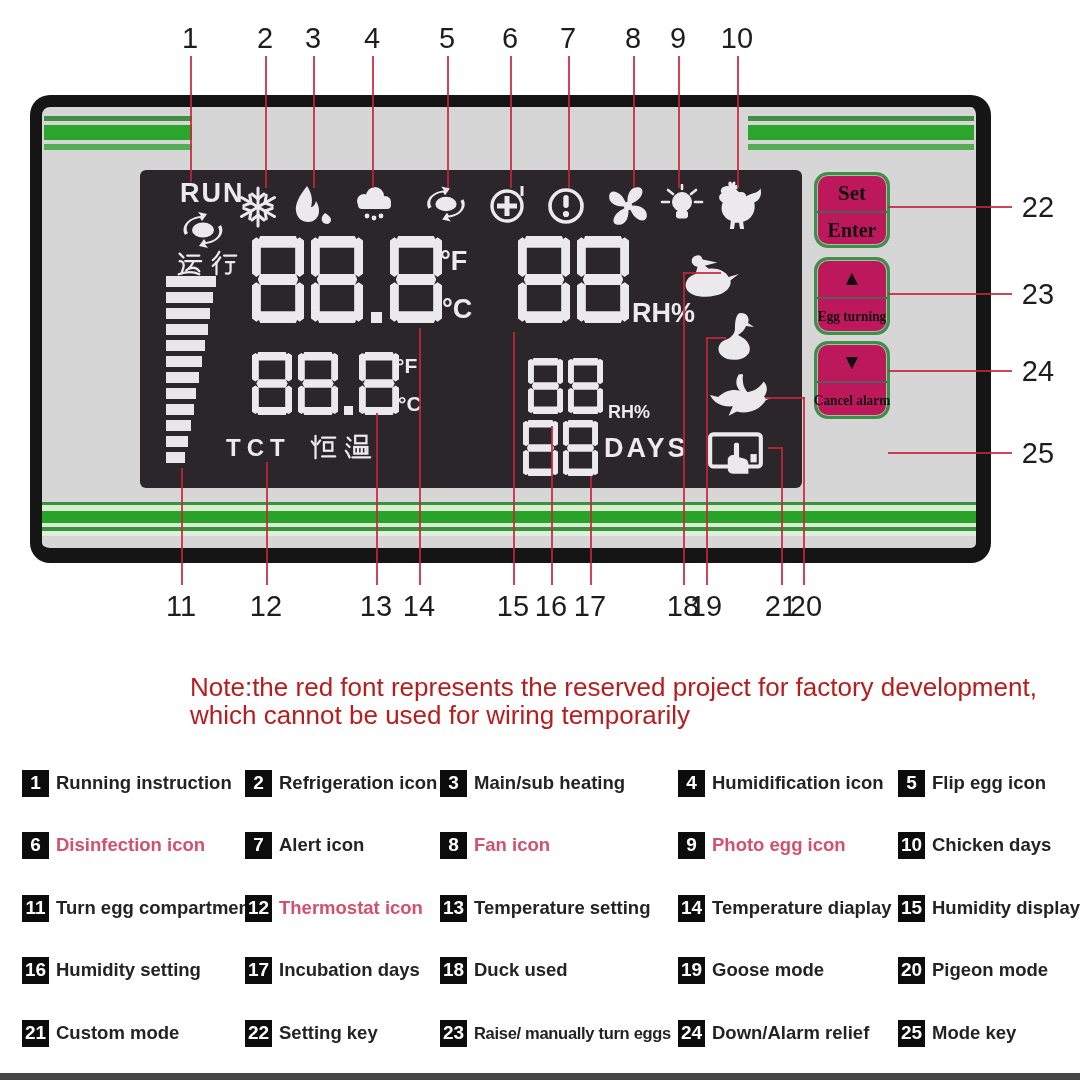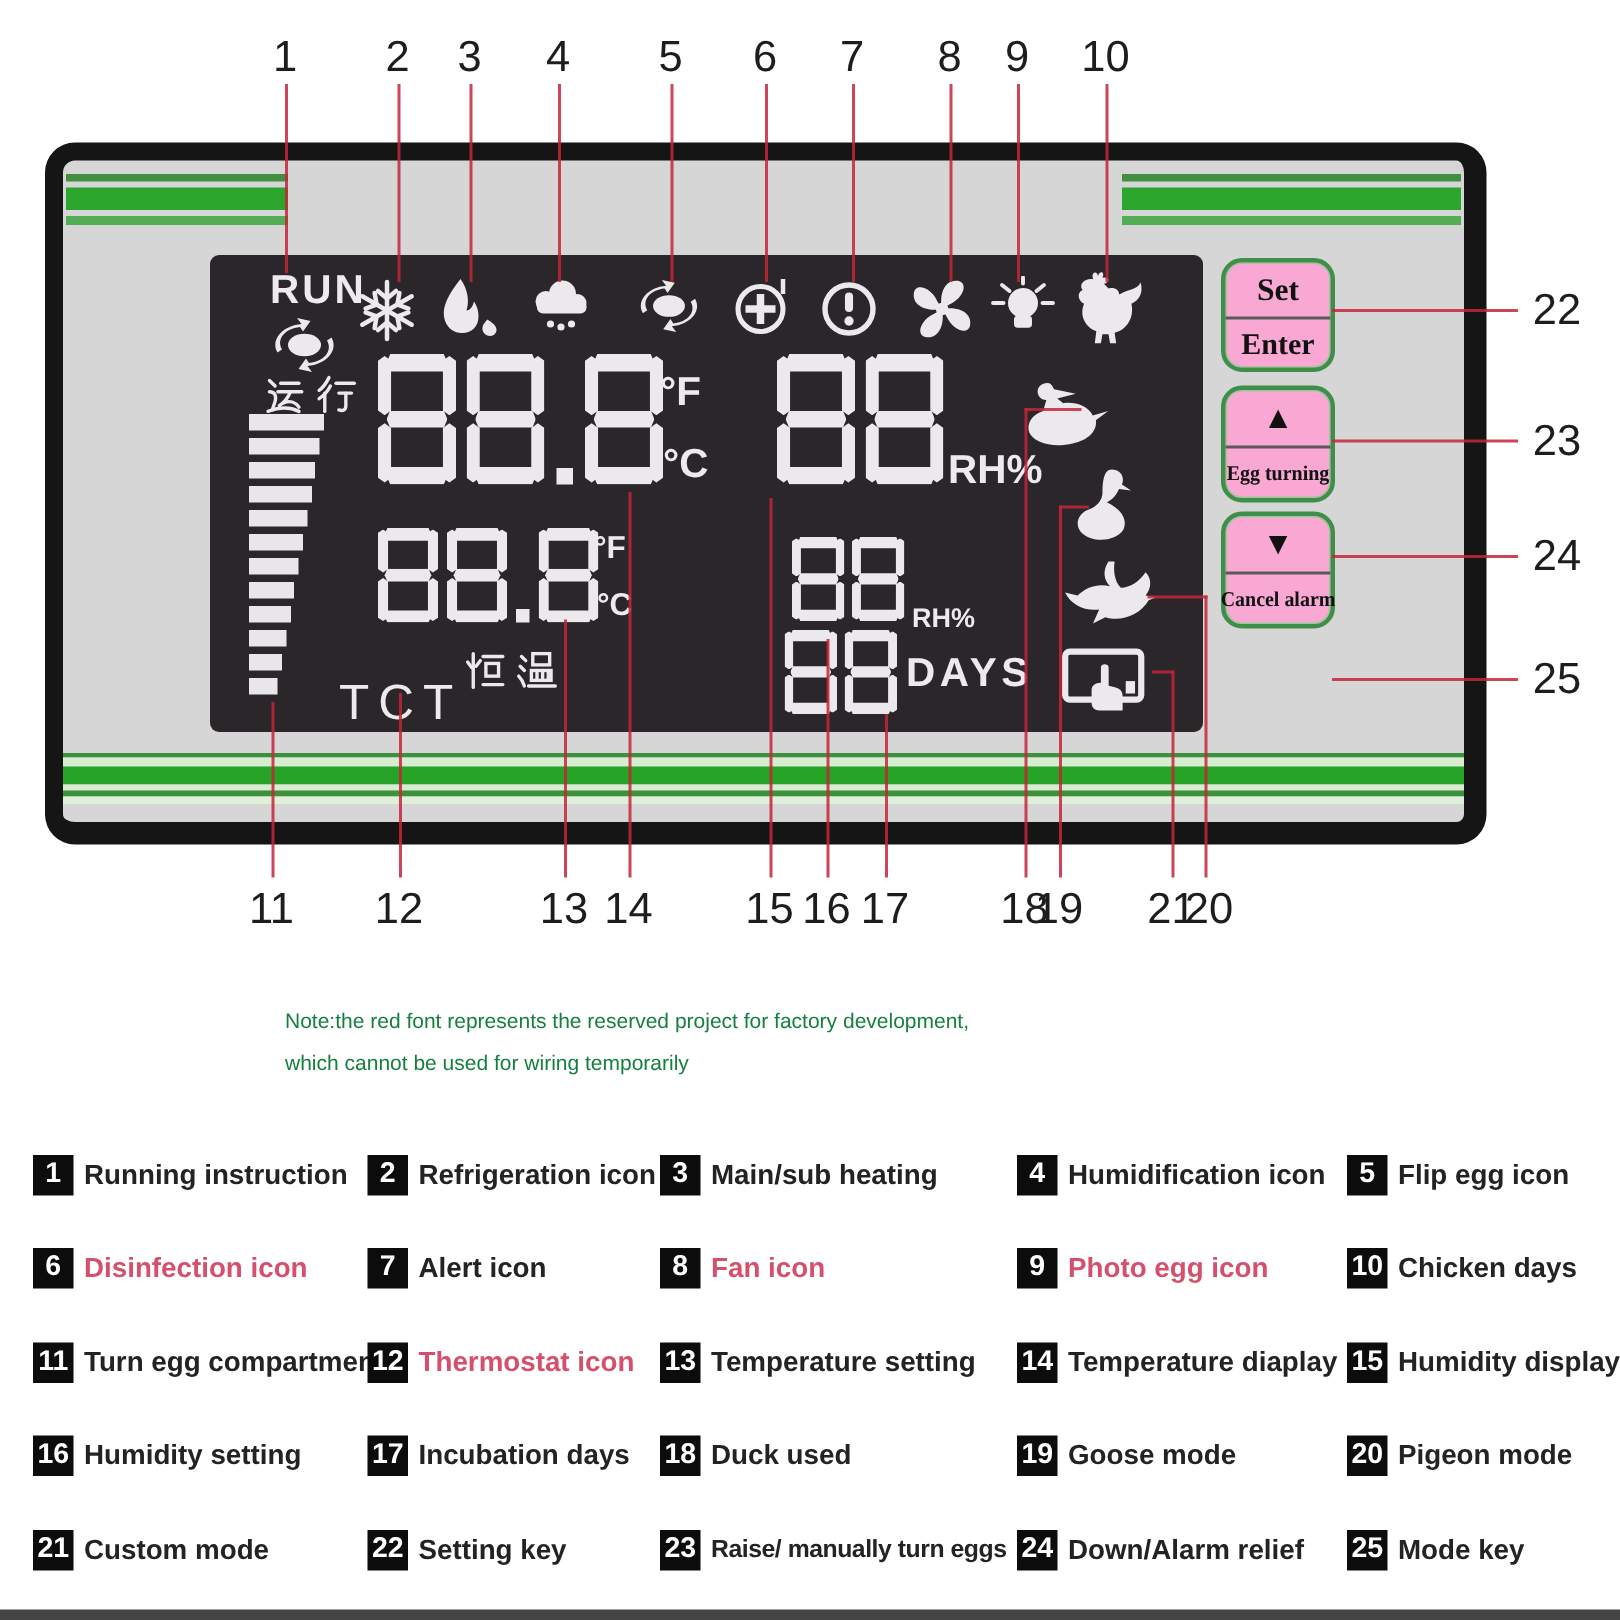--- a/index.html
+++ b/index.html
@@ -38,21 +38,21 @@
   #bars{position:absolute;left:26px;top:106px;}
   #bars i{display:block;background:#e9e6e9;height:11px;margin-bottom:5px;}
   .icon{position:absolute;}
   .unit-f-main{left:300px;top:76px;font-size:27px;font-weight:bold;}
   .unit-c-main{left:302px;top:124px;font-size:27px;font-weight:bold;}
   .rh-main{left:492px;top:128px;font-size:27px;font-weight:bold;}
   .unit-f-set{left:256px;top:184px;font-size:21px;font-weight:bold;}
   .unit-c-set{left:258px;top:222px;font-size:21px;font-weight:bold;}
   .rh-set{left:468px;top:232px;font-size:18px;font-weight:bold;}
   .days-lab{left:464px;top:263px;font-size:27px;font-weight:bold;letter-spacing:3px;}
-  .tct{left:86px;top:264px;font-size:33px;font-weight:normal;letter-spacing:6px;margin-top:15px;}
+  .tct{left:86px;top:264px;font-size:24px;font-weight:bold;letter-spacing:6px;}
 
   
   .segdisp{position:absolute;display:flex;align-items:flex-end;}
   .seg-lg{gap:7px}.seg-lg .segdigit{width:52px;height:87px}.seg-lg .segdot{width:11px;height:11px;margin:0 1px;}
   .seg-md{gap:6px}.seg-md .segdigit{width:40px;height:63px}.seg-md .segdot{width:9px;height:9px;}
   .seg-sm{gap:5px}.seg-sm .segdigit{width:35px;height:56px}
   .segdigit{position:relative;display:inline-block;}
   .segdot{background:#ece9ec;display:inline-block;}
   .seg{position:absolute;background:#ece9ec;}
   .sa{top:0;left:11%;width:78%;height:13.5%;}
@@ -60,29 +60,29 @@
   .sd{bottom:0;left:11%;width:78%;height:13.5%;}
   .sa,.sg,.sd{clip-path:polygon(6% 0,94% 0,100% 50%,94% 100%,6% 100%,0 50%);}
   .sf{top:1.5%;left:0;}
   .sb{top:1.5%;right:0;}
   .se{bottom:1.5%;left:0;}
   .sc{bottom:1.5%;right:0;}
   .sf,.sb,.se,.sc{width:17%;height:45.5%;clip-path:polygon(50% 0,100% 8%,100% 92%,50% 100%,0 92%,0 8%);}
 
   
   .pbtn{position:absolute;left:772px;width:76px;border:3px solid #3e8f48;border-radius:14px;
-        background:#f9a8d4;box-sizing:border-box;box-shadow:inset 0 0 0 1px #9fc6a0;cursor:pointer;}
+        background:#be185d;box-sizing:border-box;box-shadow:inset 0 0 0 1px #9fc6a0;cursor:pointer;}
   .pbtn .t,.pbtn .b{display:flex;align-items:center;justify-content:center;
         font-family:"Liberation Serif",serif;font-weight:bold;color:#111;}
   .pbtn .t{height:52%;border-bottom:2px solid #5a5a5a;font-size:21px;}
   .pbtn .b{height:48%;font-size:20px;}
   .pbtn .b.small{font-size:14px;transform:scaleX(.95);white-space:nowrap;}
 
   
-  .note{position:absolute;left:190px;color:#15803d;font-size:14px;}
+  .note{position:absolute;left:190px;color:#b91c1c;font-size:26px;}
   .legend-item{position:absolute;height:28px;display:flex;align-items:center;}
   .lnum{width:27px;height:27px;background:#0c0c0c;color:#fff;font-weight:bold;font-size:19px;
         display:flex;align-items:center;justify-content:center;flex:0 0 27px;}
   .llabel{margin-left:7px;font-size:18.5px;font-weight:bold;color:#232323;white-space:nowrap;}
   .llabel.red{color:#d5506c;}
   .llabel.narrow{font-size:16.5px;letter-spacing:-.3px;}
   .footbar{position:absolute;left:0;bottom:0;width:1080px;height:7px;background:#454545;}
   svg{display:block;}
 </style>
 </head>

